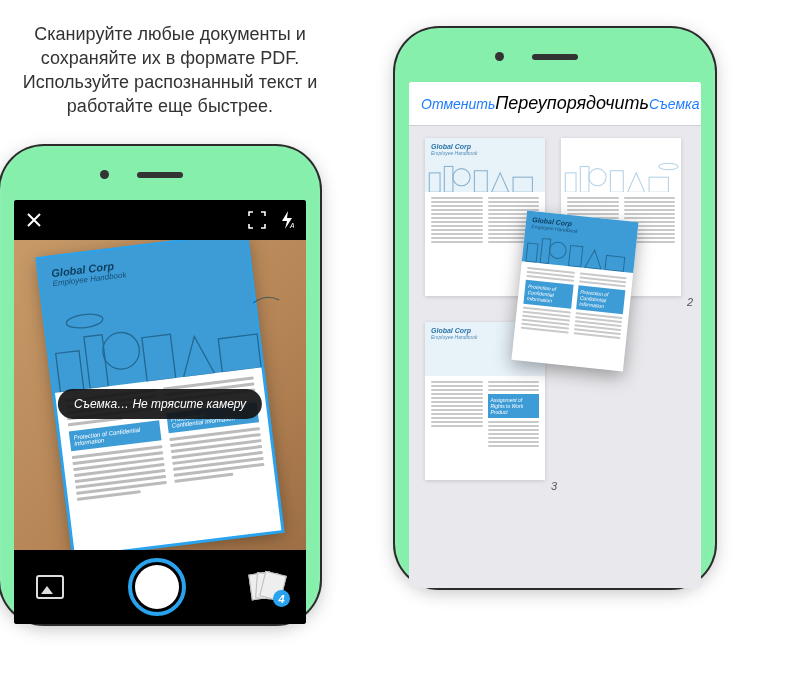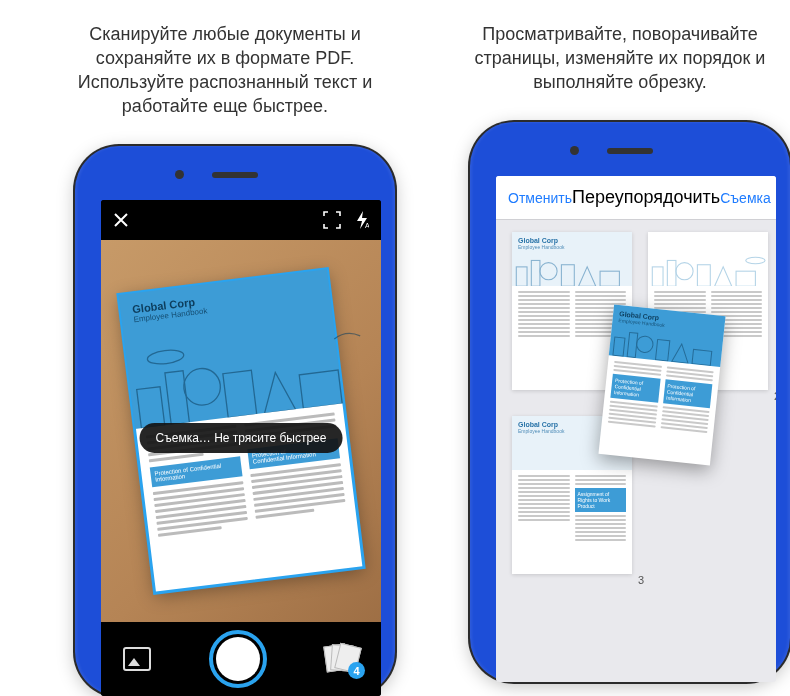--- a/index.html
+++ b/index.html
@@ -7,49 +7,50 @@
     width: 790px;
     height: 696px;
     background: #fff;
     font-family: -apple-system, "Helvetica Neue", Arial, sans-serif;
     overflow: hidden;
     position: relative;
   }
   .panel {
     position: absolute;
     top: 0;
-    height: 696px;
+    height: 624px;
     display: flex;
     flex-direction: column;
-    align-items: flex-end;
+    align-items: flex-start;
   }
   .panel-left  { left: 0;   width: 395px; }
   .panel-right { left: 395px; width: 395px; }
   .caption {
     margin-top: 22px;
     width: 340px;
     text-align: center;
     font-size: 18px;
     line-height: 24px;
     font-weight: 300;
     color: #333;
   }
   .phone {
     margin-top: 28px;
     width: 320px;
     height: 560px;
-    background: #1d4ed8;
+    background: #86efac;
     border-radius: 44px;
-    padding: 54px 14px 0 26px;
+    padding: 54px 14px 0 14px;
     position: relative;
     box-shadow:
       inset 2px 0 3px rgba(255,255,255,.08),
       inset -2px 0 3px rgba(255,255,255,.08),
       0 0 0 2px #2b2b2b,
       0 4px 18px rgba(0,0,0,.25);
+    font-style: italic;
   }
   .phone::before { 
     content:"";
     position:absolute;
     top:26px; left:50%; transform:translateX(-50%);
     width:46px; height:6px; border-radius:3px;
     background:#333;
   }
   .phone::after { 
     content:"";
@@ -290,42 +291,41 @@
                 <div class="tl"></div>
                 <div class="tl"></div>
                 <div class="tl"></div>
               <div class="tl"></div>
                 <div class="tl"></div>
                 <div class="tl"></div>
               <div class="tl" style="width:65%"></div>
             </div>
           </div>
         </div>
-        <div class="toast">Съемка… Не трясите быстрее</div>
+        <div class="toast">Съемка… Не трясите камеру</div>
       </div>
 
       <div class="cam-bottombar">
         <div class="gallery-icon"></div>
         <div class="shutter">
           <div class="shutter-in"></div>
         </div>
         <div class="stack-icon">
           <div class="sheet s1"></div>
             <div class="sheet s2"></div>
             <div class="sheet s3"></div>
           <div class="badge">4</div>
         </div>
       </div>
 
     </div>
   </div>
 </div>
 
 <div class="panel panel-right">
-  <div class="caption">Просматривайте, поворачивайте страницы, изменяйте их порядок и выполняйте обрезку.</div>
 
   <div class="phone">
     <div class="screen screen-reorder">
 
       <div class="nav">
         <span class="nav-side">Отменить</span>
         <span class="nav-title">Переупорядочить</span>
         <span class="nav-side">Съемка</span>
       </div>
 

